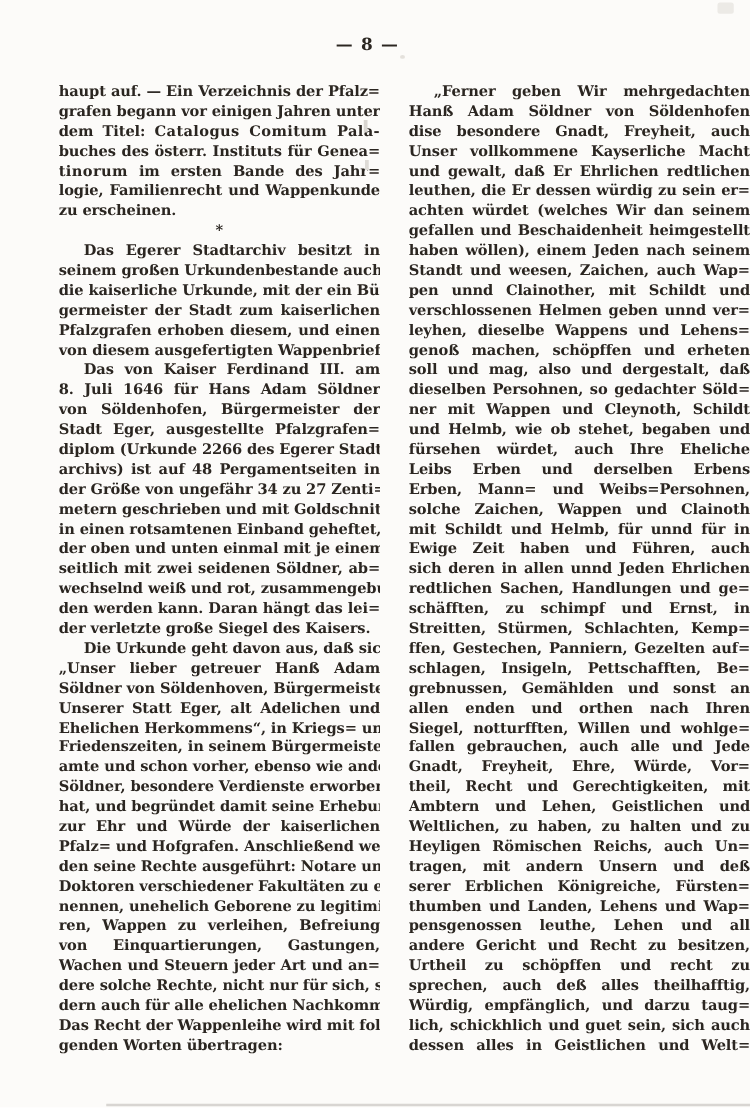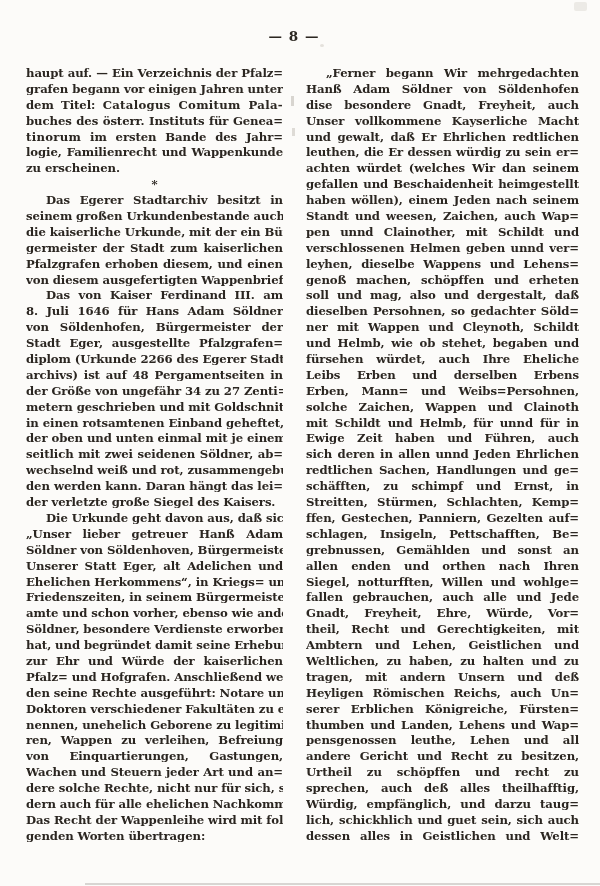--- a/index.html
+++ b/index.html
@@ -21,20 +21,21 @@
     font-size: 13.5px;
     font-weight: bold;
     letter-spacing: 1px;
   }
   .col {
     position: absolute;
     top: 66px;
     font-size: 11.7px;
     font-weight: bold;
     letter-spacing: -0.1px;
+    margin-left: 21px;
   }
   .col-left  { left: 26px;  width: 257px; }
   .col-right { left: 306px; width: 273px; }
   .para { margin: 0; padding: 0; }
   .line {
     height: 15.9px;
     line-height: 15.9px;
     text-align: justify;
     text-align-last: justify;
     overflow: hidden;
@@ -113,21 +114,21 @@
         <div class="line">von Einquartierungen, Gastungen,</div>
         <div class="line">Wachen und Steuern jeder Art und an=</div>
         <div class="line">dere solche Rechte, nicht nur für sich, son=</div>
         <div class="line">dern auch für alle ehelichen Nachkommen.</div>
         <div class="line">Das Recht der Wappenleihe wird mit fol=</div>
         <div class="line last">genden Worten übertragen:</div>
       </div>
     </div>
   <div class="col col-right" id="col-right">
       <div class="para">
-        <div class="line indent">„Ferner begann Wir mehrgedachten</div>
+        <div class="line indent">„Ferner geben Wir mehrgedachten</div>
         <div class="line">Hanß Adam Söldner von Söldenhofen</div>
         <div class="line">dise besondere Gnadt, Freyheit, auch</div>
         <div class="line">Unser vollkommene Kayserliche Macht</div>
         <div class="line">und gewalt, daß Er Ehrlichen redtlichen</div>
         <div class="line">leuthen, die Er dessen würdig zu sein er=</div>
         <div class="line">achten würdet (welches Wir dan seinem</div>
         <div class="line">gefallen und Beschaidenheit heimgestellt</div>
         <div class="line">haben wöllen), einem Jeden nach seinem</div>
         <div class="line">Standt und weesen, Zaichen, auch Wap=</div>
         <div class="line">pen unnd Clainother, mit Schildt und</div>
@@ -151,22 +152,22 @@
         <div class="line">ffen, Gestechen, Panniern, Gezelten auf=</div>
         <div class="line">schlagen, Insigeln, Pettschafften, Be=</div>
         <div class="line">grebnussen, Gemählden und sonst an</div>
         <div class="line">allen enden und orthen nach Ihren</div>
         <div class="line">Siegel, notturfften, Willen und wohlge=</div>
         <div class="line">fallen gebrauchen, auch alle und Jede</div>
         <div class="line">Gnadt, Freyheit, Ehre, Würde, Vor=</div>
         <div class="line">theil, Recht und Gerechtigkeiten, mit</div>
         <div class="line">Ambtern und Lehen, Geistlichen und</div>
         <div class="line">Weltlichen, zu haben, zu halten und zu</div>
+        <div class="line">Heyligen Römischen Reichs, auch Un=</div>
         <div class="line">tragen, mit andern Unsern und deß</div>
-        <div class="line">Heyligen Römischen Reichs, auch Un=</div>
         <div class="line">serer Erblichen Königreiche, Fürsten=</div>
         <div class="line">thumben und Landen, Lehens und Wap=</div>
         <div class="line">pensgenossen leuthe, Lehen und all</div>
         <div class="line">andere Gericht und Recht zu besitzen,</div>
         <div class="line">Urtheil zu schöpffen und recht zu</div>
         <div class="line">sprechen, auch deß alles theilhafftig,</div>
         <div class="line">Würdig, empfänglich, und darzu taug=</div>
         <div class="line">lich, schickhlich und guet sein, sich auch</div>
         <div class="line">dessen alles in Geistlichen und Welt=</div>
       </div>

